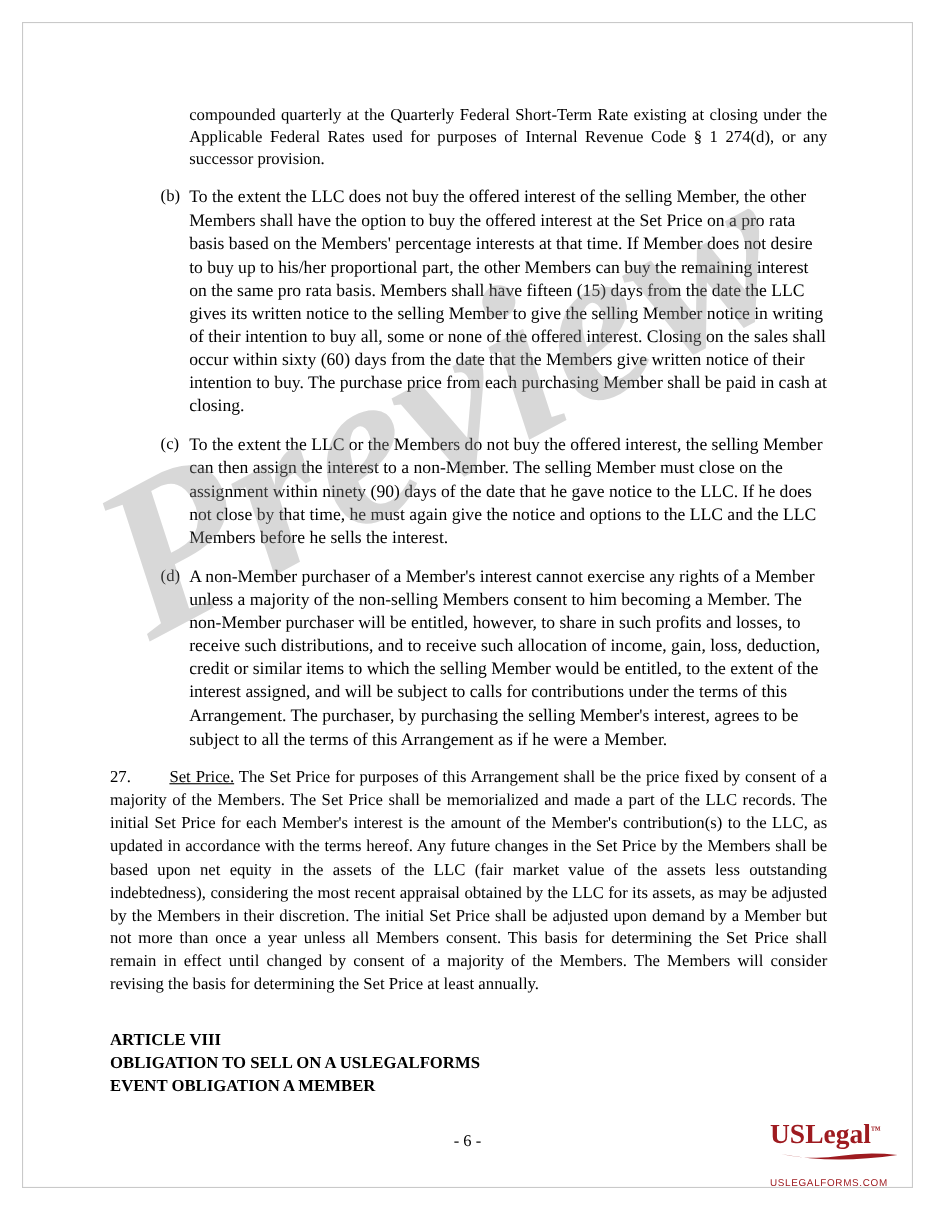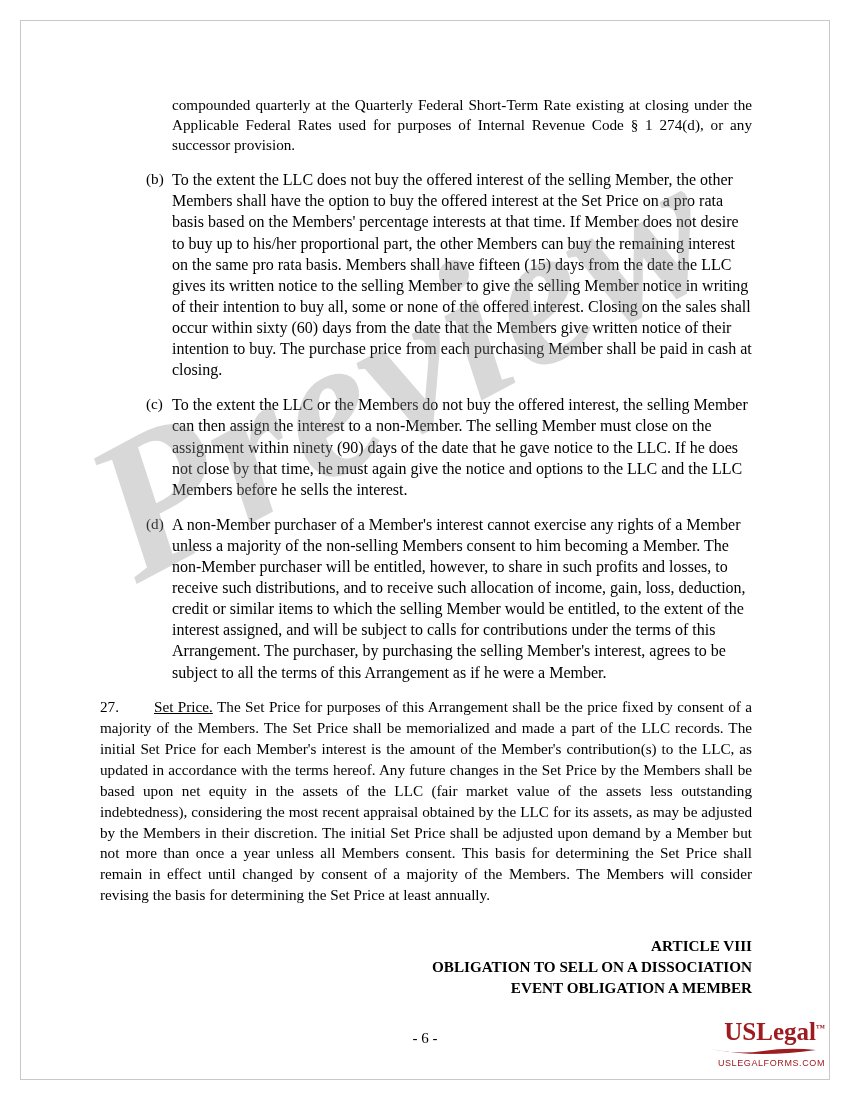--- a/index.html
+++ b/index.html
@@ -71,21 +71,21 @@
     line-height: 1.38;
     text-align: justify;
   }
   .section .num {
     display: inline-block;
     width: 54px;
   }
   .u { text-decoration: underline; }
   .article {
     margin-top: 30px;
-    text-align: right;
+    text-align: left;
     font-weight: bold;
     font-size: 15.2px;
     line-height: 1.38;
   }
   .article div { white-space: nowrap; }
   .footer-page {
     position: absolute;
     left: 0;
     top: 1030px;
     width: 850px;
@@ -113,21 +113,21 @@
     transform: rotate(-28deg);
     transform-origin: left center;
     letter-spacing: 2px;
     white-space: nowrap;
   }
   .logo {
     position: absolute;
     left: 700px;
     top: 1018px;
     width: 125px;
-    text-align: right;
+    text-align: left;
   }
   .logo .main {
     font-family: "Liberation Serif", serif;
     font-size: 25px;
     color: #9e1b20;
     font-weight: bold;
     letter-spacing: 0px;
     white-space: nowrap;
   }
   .logo .main .us { color: #9e1b20; }
@@ -140,21 +140,21 @@
     height: 10px;
     margin: 0 auto;
     position: relative;
   }
   .logo .swoosh svg { display: block; }
   .logo .sub {
     font-family: "Liberation Sans", sans-serif;
     font-size: 9px;
     color: #9e1b20;
     letter-spacing: 0.6px;
-    margin-top: 2px;
+    margin-top: 14px;
     white-space: nowrap;
   }
 </style>
 </head>
 <body>
 
 <div class="page">
   <div class="page-border"></div>
 
   <div class="content">
@@ -175,21 +175,21 @@
       <span class="marker">(d)</span>
       <span class="ltext">A non-Member purchaser of a Member's interest cannot exercise any rights of a Member unless a majority of the non-selling Members consent to him becoming a Member.   The non-Member purchaser will be entitled, however, to share in such profits and losses, to receive such distributions, and to receive such allocation of income, gain, loss, deduction, credit or similar items to which the selling Member would be entitled, to the extent of the interest assigned, and will be subject to calls for contributions under the terms of this Arrangement.  The purchaser, by purchasing the selling Member's interest, agrees to be subject to all the terms of this Arrangement as if he were a Member.</span>
     </div>
 
     <div class="section">
       <span class="num">27.</span><span class="u">Set Price.</span><span>  The Set Price for purposes of this Arrangement shall be the price fixed by consent of a majority of the Members.  The Set Price shall be memorialized and made a part of the LLC records. The initial Set Price for each Member's interest is the amount of the Member's contribution(s) to the LLC, as updated in accordance with the terms hereof.  Any future changes in the Set Price by the Members shall be based upon net equity in the assets of the LLC (fair market value of the assets less outstanding indebtedness), considering the most recent appraisal obtained by the LLC for its assets, as may be adjusted by the Members in their discretion.  The initial Set Price shall be adjusted upon demand by a Member but not more than once a year unless all Members consent.  This basis for determining the Set Price shall remain in effect until changed by consent of a majority of the Members.  The Members will consider revising the basis for determining the Set Price at least annually.</span>
     </div>
 
     <div class="article">
       <div>ARTICLE VIII</div>
-      <div>OBLIGATION TO SELL ON A DISSOCIATION</div>
+      <div>OBLIGATION TO SELL ON A USLEGALFORMS</div>
       <div>EVENT OBLIGATION A MEMBER</div>
     </div>
 
   </div>
 
   <div class="watermark">
     <span>Preview</span>
   </div>
 
   <div class="footer-page">- 6 -</div>

